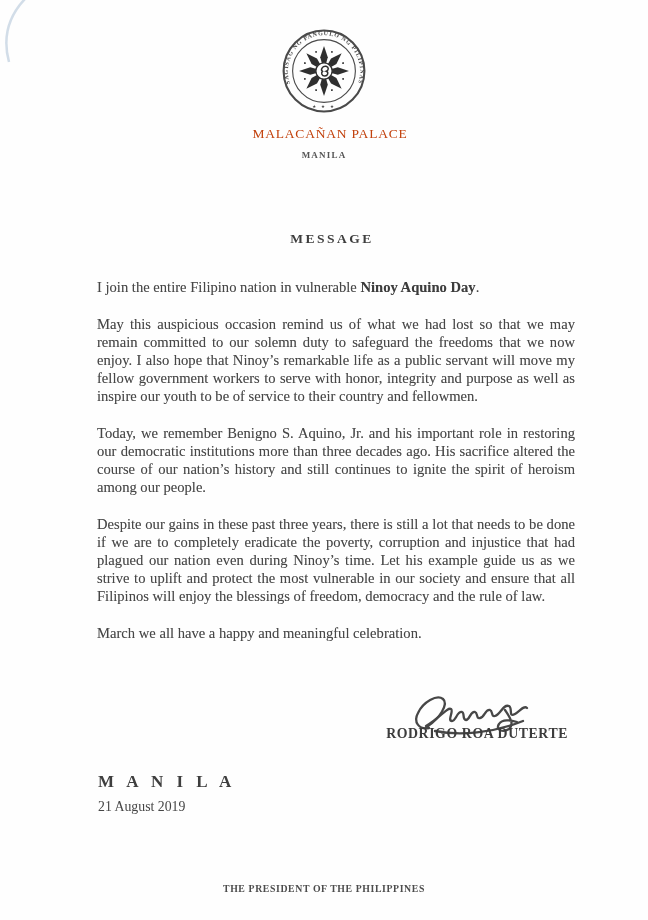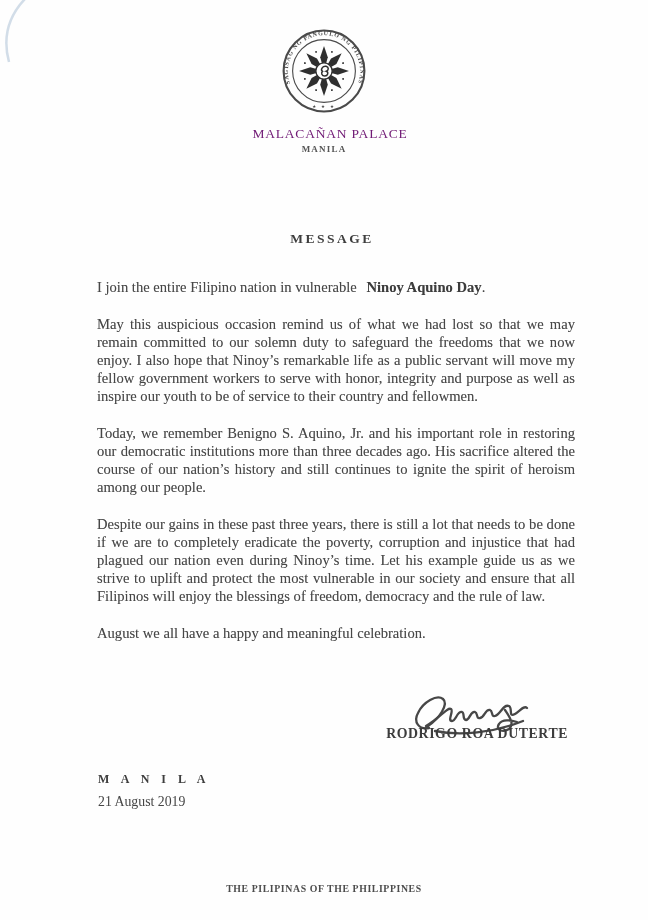--- a/index.html
+++ b/index.html
@@ -10,47 +10,47 @@
     font-family:"Liberation Serif","DejaVu Serif",serif;
     color:#454545;
     overflow:hidden;
     margin:0 auto;
   }
   
   .corner-artifact{position:absolute;top:0;left:0;}
   
   .seal-wrap{position:absolute;top:28px;left:0;width:100%;text-align:center;}
   .letterhead{position:absolute;top:126px;left:0;width:100%;text-align:center;}
-  .palace{font-size:13.5px;letter-spacing:0.8px;color:#701a75;margin-left:12px;}
-  .city{font-size:9px;letter-spacing:1.2px;color:#555;margin-top:2px;font-weight:bold;}
+  .palace{font-size:13.5px;letter-spacing:0.8px;color:#c2410c;margin-left:12px;}
+  .city{font-size:9px;letter-spacing:1.2px;color:#555;margin-top:8px;font-weight:bold;}
   
   .doc-title{
     position:absolute;top:231px;left:0;width:100%;
     text-align:center;font-weight:bold;font-size:13.5px;
     letter-spacing:2.5px;color:#3e3e3e;padding-left:8px;
   }
   
   .body-text{
     position:absolute;top:278px;left:97px;width:478px;
     font-size:14.6px;line-height:18px;text-align:justify;
     color:#474747;
     text-shadow:0 0 0.5px rgba(70,70,70,0.35);
   }
   .body-text p{margin:0 0 19px 0;}
-  .body-text .b{font-weight:bold;color:#3c3c3c;margin-left:6px;}
+  .body-text .b{font-weight:bold;color:#3c3c3c;}
   
   .sig-block{position:absolute;top:690px;right:80px;width:220px;height:52px;}
   .sig-scribble{position:absolute;top:-2px;right:28px;}
   .sig-name{
     position:absolute;bottom:0;right:0;white-space:nowrap;
     font-weight:bold;font-size:13.8px;letter-spacing:0.6px;color:#3c3c3c;
   }
   
   .dateline{position:absolute;top:772px;left:98px;color:#454545;}
-  .dateline .dl-city{font-weight:bold;font-size:12px;letter-spacing:4.5px;color:#3e3e3e;}
+  .dateline .dl-city{font-weight:bold;font-size:17px;letter-spacing:4.5px;color:#3e3e3e;}
   .dateline .dl-date{font-size:13.8px;margin-top:7px;}
   
   .doc-footer{
     position:absolute;top:883px;left:0;width:100%;text-align:center;
     font-size:9.8px;letter-spacing:0.6px;color:#4c4c4c;font-weight:bold;
   }
 </style>
 </head>
 <body>
 
@@ -101,35 +101,35 @@
     <div class="city">MANILA</div>
   </div>
 
   <div class="doc-title">MESSAGE</div>
 
   <div class="body-text">
     <p><span>I join the entire Filipino nation in vulnerable </span><span class="b">Ninoy Aquino Day</span><span>.</span></p>
     <p>May this auspicious occasion remind us of what we had lost so that we may remain committed to our solemn duty to safeguard the freedoms that we now enjoy. I also hope that Ninoy’s remarkable life as a public servant will move my fellow government workers to serve with honor, integrity and purpose as well as inspire our youth to be of service to their country and fellowmen.</p>
     <p>Today, we remember Benigno S. Aquino, Jr. and his important role in restoring our democratic institutions more than three decades ago. His sacrifice altered the course of our nation’s history and still continues to ignite the spirit of heroism among our people.</p>
     <p>Despite our gains in these past three years, there is still a lot that needs to be done if we are to completely eradicate the poverty, corruption and injustice that had plagued our nation even during Ninoy’s time. Let his example guide us as we strive to uplift and protect the most vulnerable in our society and ensure that all Filipinos will enjoy the blessings of freedom, democracy and the rule of law.</p>
-    <p>August we all have a happy and meaningful celebration.</p>
+    <p>March we all have a happy and meaningful celebration.</p>
   </div>
 
   <div class="sig-block">
     <svg class="sig-scribble" width="135" height="50" viewBox="0 0 135 50" aria-hidden="true">
       <g fill="none" stroke="#2e2e2e" stroke-width="2.3" stroke-linecap="round" opacity="0.88">
         <path d="M24,40 C14,42 8,34 13,25 C18,14 32,6 38,11 C44,16 34,31 23,38 C20,40 19,41 24,40"></path>
         <path d="M21,38 C35,30 42,19 46,21 C49,23 42,33 47,33 C51,33 52,23 57,24 C60,25 57,32 61,32 C65,32 65,23 70,24 C73,25 71,31 75,30 C80,29 80,21 85,22 C88,23 86,29 90,28 C96,26 98,16 104,18 C108,20 103,30 110,26 C115,23 119,17 122,20"></path>
         <path d="M100,22 C104,28 110,36 104,41 C98,45 90,42 94,36 C97,31 106,32 112,34"></path>
         <path d="M30,43 C55,48 88,45 118,33"></path>
       </g>
     </svg>
     <div class="sig-name">RODRIGO ROA DUTERTE</div>
   </div>
 
   <div class="dateline">
     <div class="dl-city">M A N I L A</div>
     <div class="dl-date">21 August 2019</div>
   </div>
 
-  <div class="doc-footer">THE PILIPINAS OF THE PHILIPPINES</div>
+  <div class="doc-footer">THE PRESIDENT OF THE PHILIPPINES</div>
 
 </div>
 
 </body></html>

